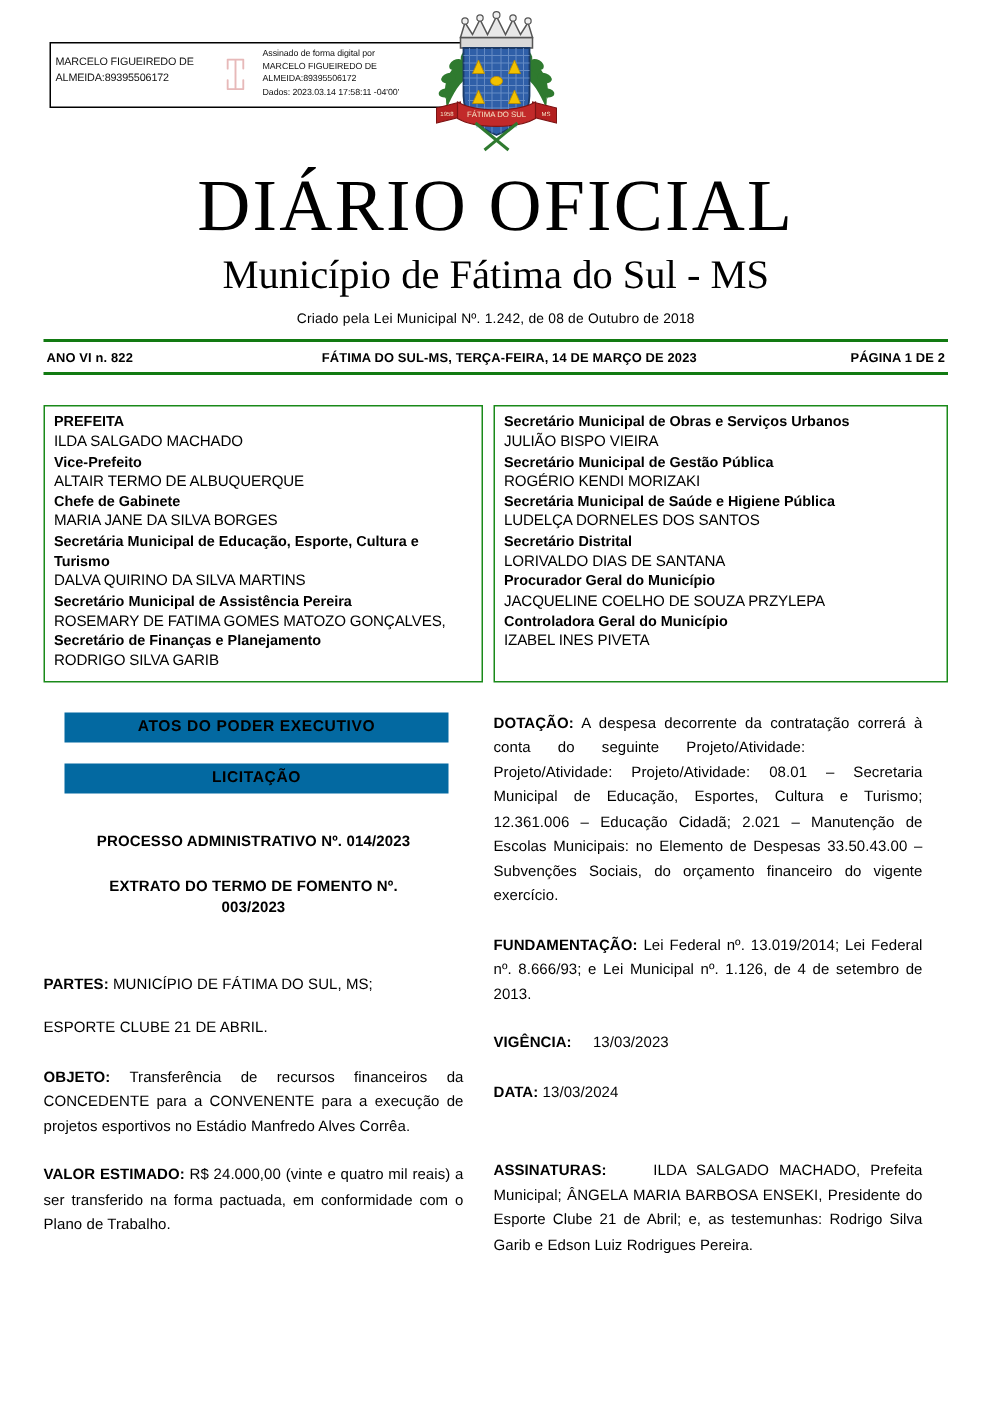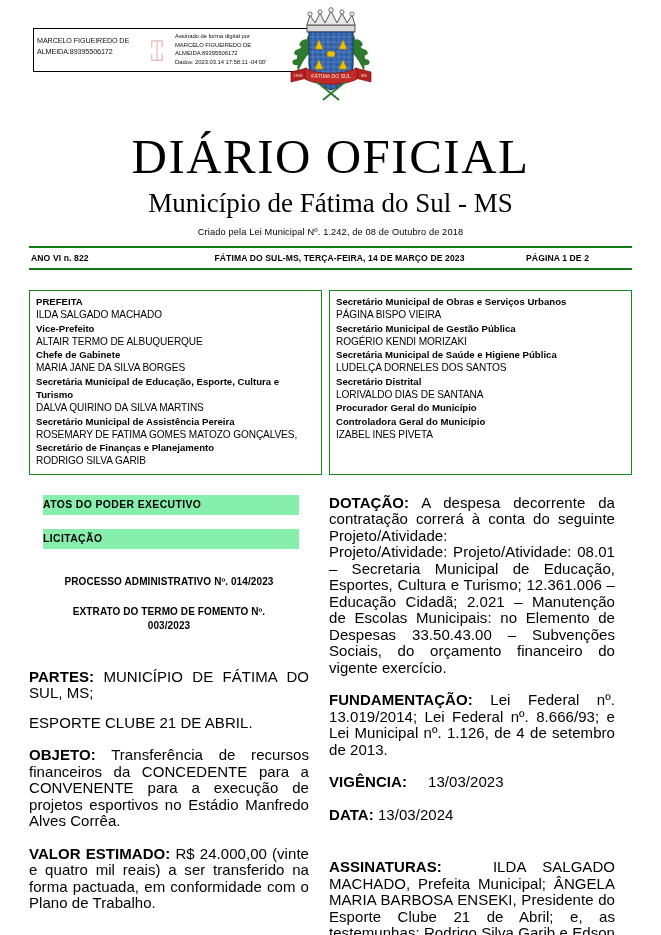--- a/index.html
+++ b/index.html
@@ -80,21 +80,21 @@
 
   
   .masthead {
     text-align: center;
     font-family: "Liberation Serif", serif;
   }
   .title-main {
     font-size: 49px;
     line-height: 54px;
     letter-spacing: 1.5px;
-    margin-top: 20px;
+    margin-top: 0;
   }
   .title-sub {
     font-size: 27px;
     line-height: 34px;
     margin-top: 2px;
   }
   .title-law {
     font-family: "Liberation Sans", sans-serif;
     font-size: 9.2px;
     line-height: 16px;
@@ -110,21 +110,21 @@
   .infobar {
     display: flex;
     align-items: center;
     font-size: 8.6px;
     font-weight: bold;
     letter-spacing: 0.1px;
     padding: 5px 2px 5px 2px;
   }
   .infobar .ib-left { width: 118px; }
   .infobar .ib-mid  { flex: 1; text-align: center; padding-left: 4px;}
-  .infobar .ib-right{ width: 104px; }
+  .infobar .ib-right{ width: 104px; text-align: right; }
 
   
   .officials {
     display: flex;
     gap: 7px;
     margin-top: 20px;
   }
   .off-box {
     border: 1.6px solid #1a8a1a;
     box-sizing: border-box;
@@ -146,42 +146,43 @@
   
   .content {
     display: flex;
     gap: 20px;
     margin-top: 20px;
   }
   .col-left  { width: 280px; }
   .col-right { width: 286px; }
 
   .banner {
-    background: #86efac;
+    background: #0369a1;
     color: #000;
     font-size: 10.4px;
     font-weight: bold;
+    text-align: center;
     letter-spacing: 0.4px;
     padding: 4px 0 5px 0;
     margin: 0 10px 0 14px;
   }
   .banner.second { margin-top: 14px; }
 
   .proc-head {
     text-align: center;
     font-size: 10px;
     font-weight: bold;
     line-height: 14px;
     letter-spacing: 0.1px;
     margin-top: 26px;
   }
   .proc-head.second { margin-top: 16px; }
 
   .para {
-    font-size: 15px;
+    font-size: 10px;
     line-height: 16.5px;
     text-align: justify;
     margin-top: 16px;
     letter-spacing: 0.05px;
   }
   .para.tight { margin-top: 13px; }
   .para b { font-weight: bold; }
   .col-left .para:first-child { margin-top: 0; }
   .col-right .para:first-child { margin-top: 0; }
 
@@ -319,36 +320,37 @@
       </div>
       <div>
         <div class="off-title">Secretário de Finanças e Planejamento</div>
         <div class="off-name">RODRIGO SILVA GARIB</div>
       </div>
     </div>
 
     <div class="off-box right">
       <div>
         <div class="off-title">Secretário Municipal de Obras e Serviços Urbanos</div>
-        <div class="off-name">PÁGINA BISPO VIEIRA</div>
+        <div class="off-name">JULIÃO BISPO VIEIRA</div>
       </div>
       <div>
         <div class="off-title">Secretário Municipal de Gestão Pública</div>
         <div class="off-name">ROGÉRIO KENDI MORIZAKI</div>
       </div>
       <div>
         <div class="off-title">Secretária Municipal de Saúde e Higiene Pública</div>
         <div class="off-name">LUDELÇA DORNELES DOS SANTOS</div>
       </div>
       <div>
         <div class="off-title">Secretário Distrital</div>
         <div class="off-name">LORIVALDO DIAS DE SANTANA</div>
       </div>
       <div>
         <div class="off-title">Procurador Geral do Município</div>
+        <div class="off-name">JACQUELINE COELHO DE SOUZA PRZYLEPA</div>
       </div>
       <div>
         <div class="off-title">Controladora Geral do Município</div>
         <div class="off-name">IZABEL INES PIVETA</div>
       </div>
     </div>
   </div>
 
   <div class="content">
 

